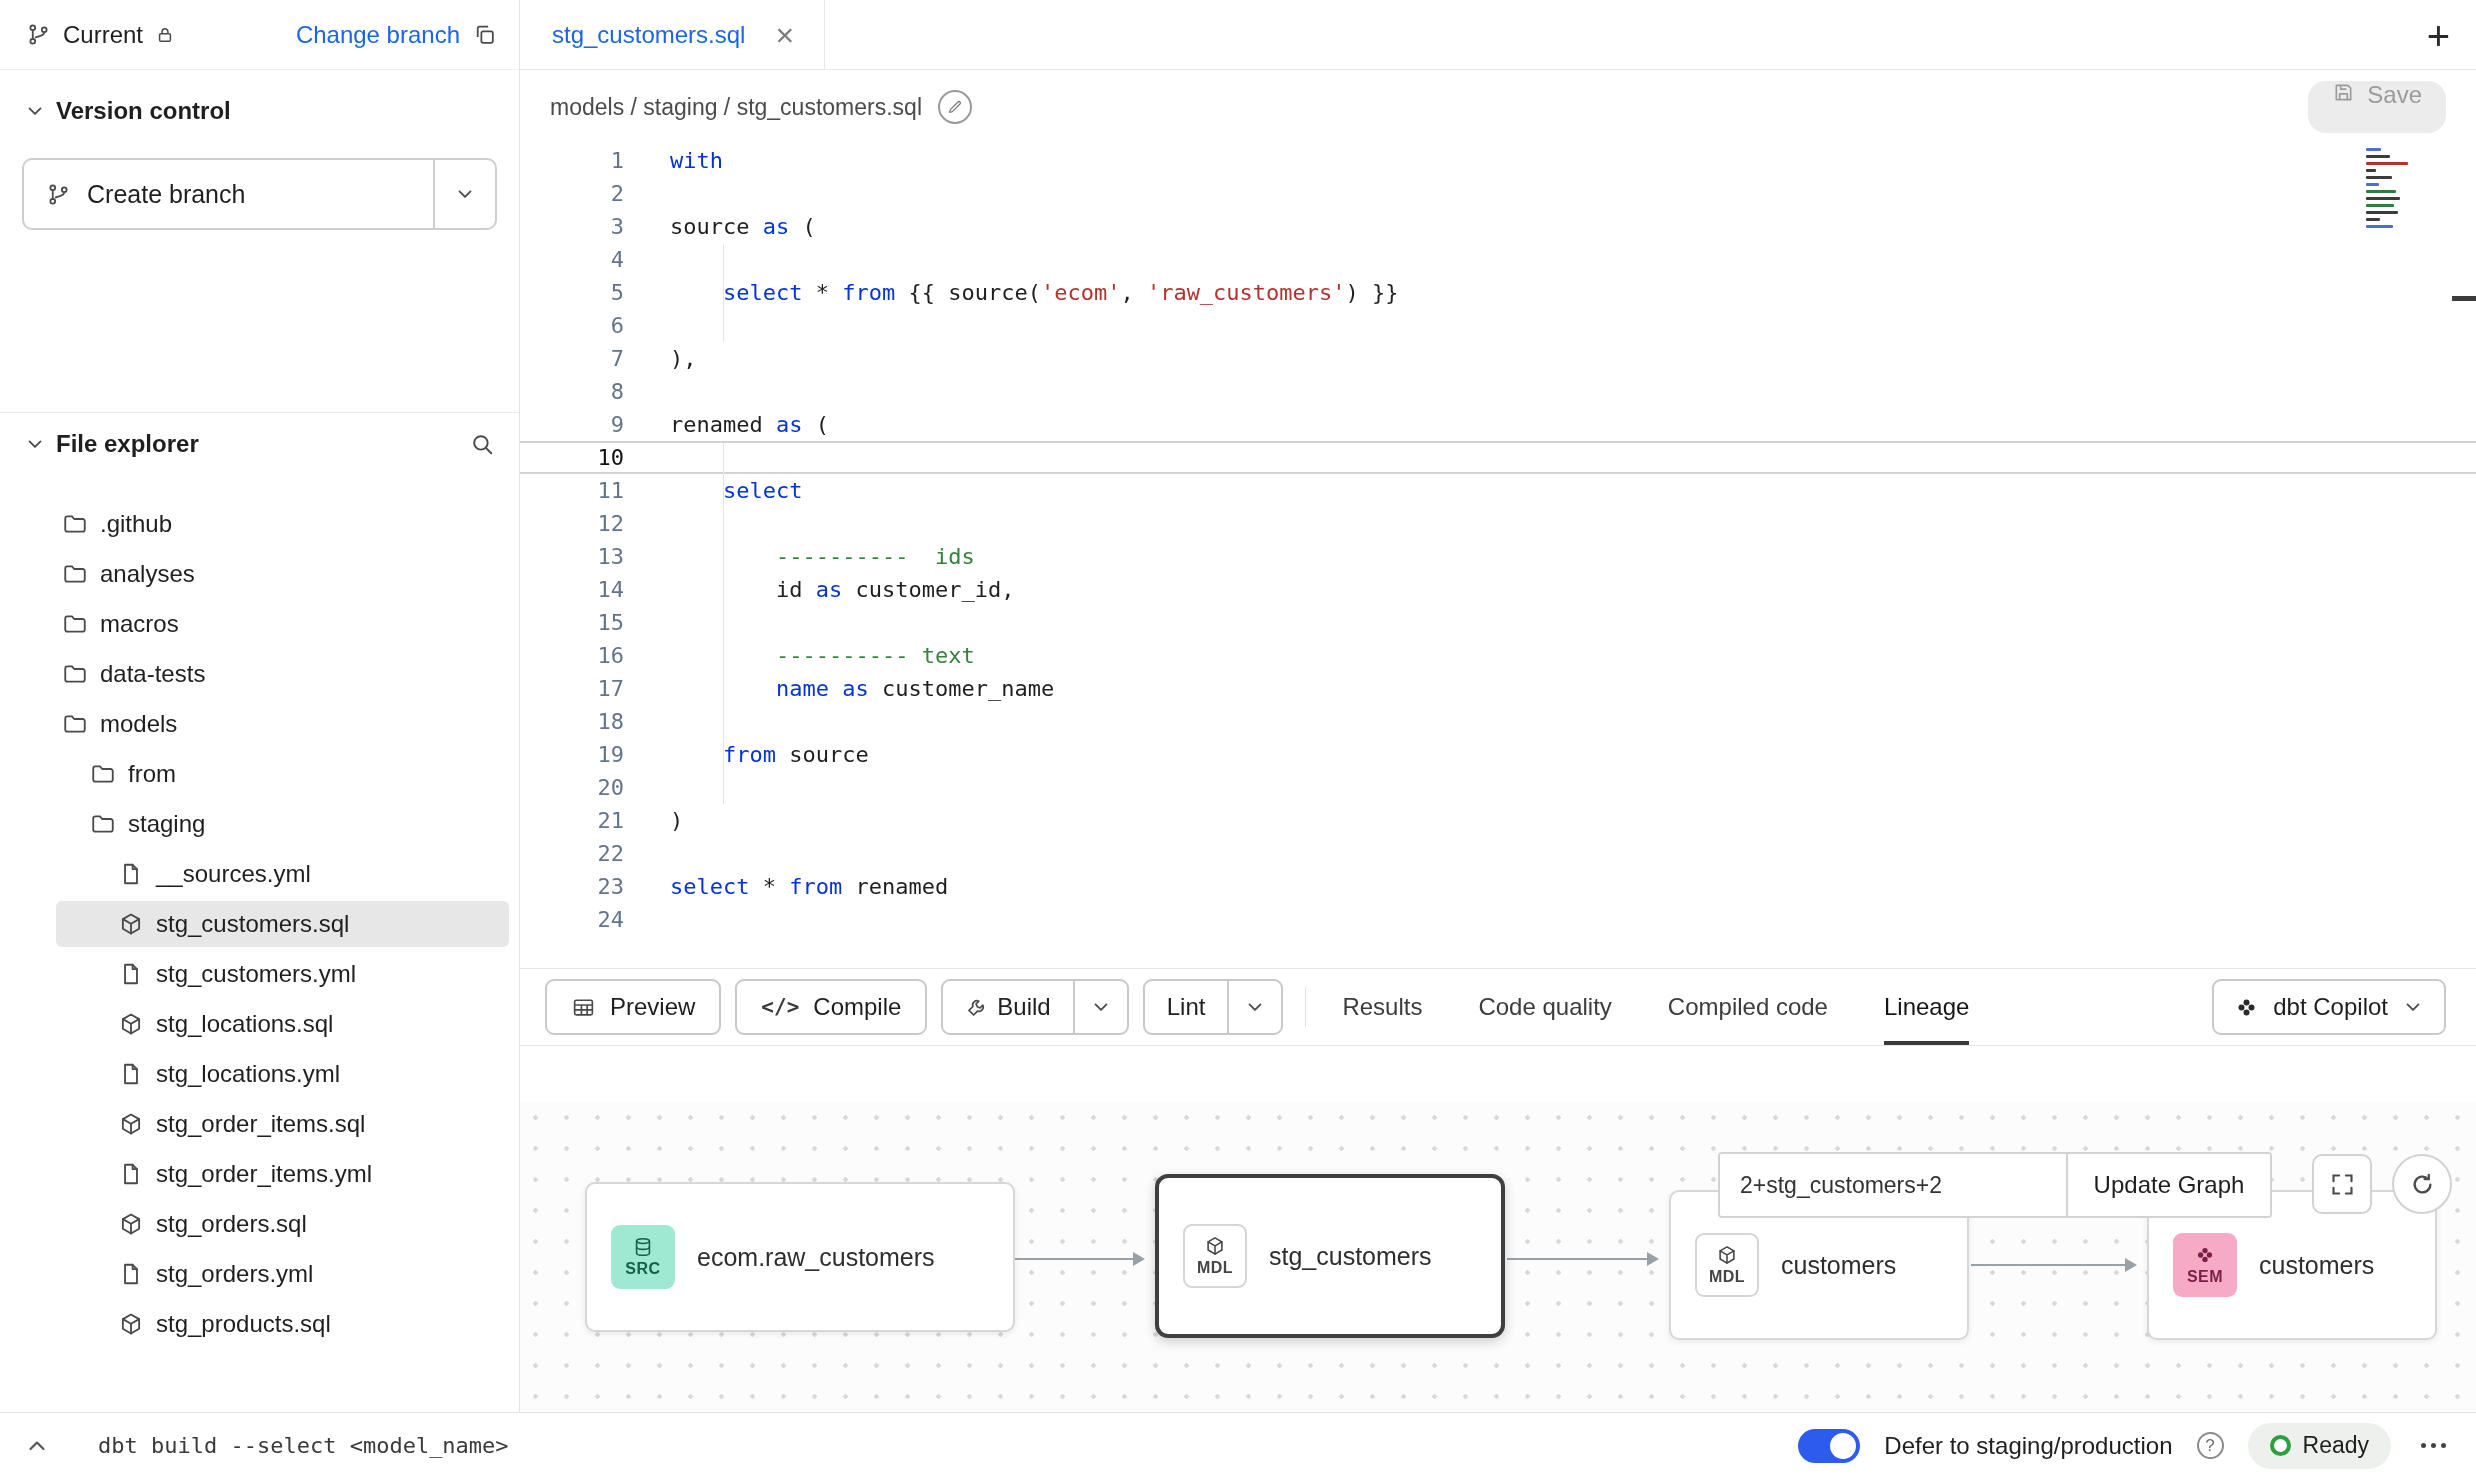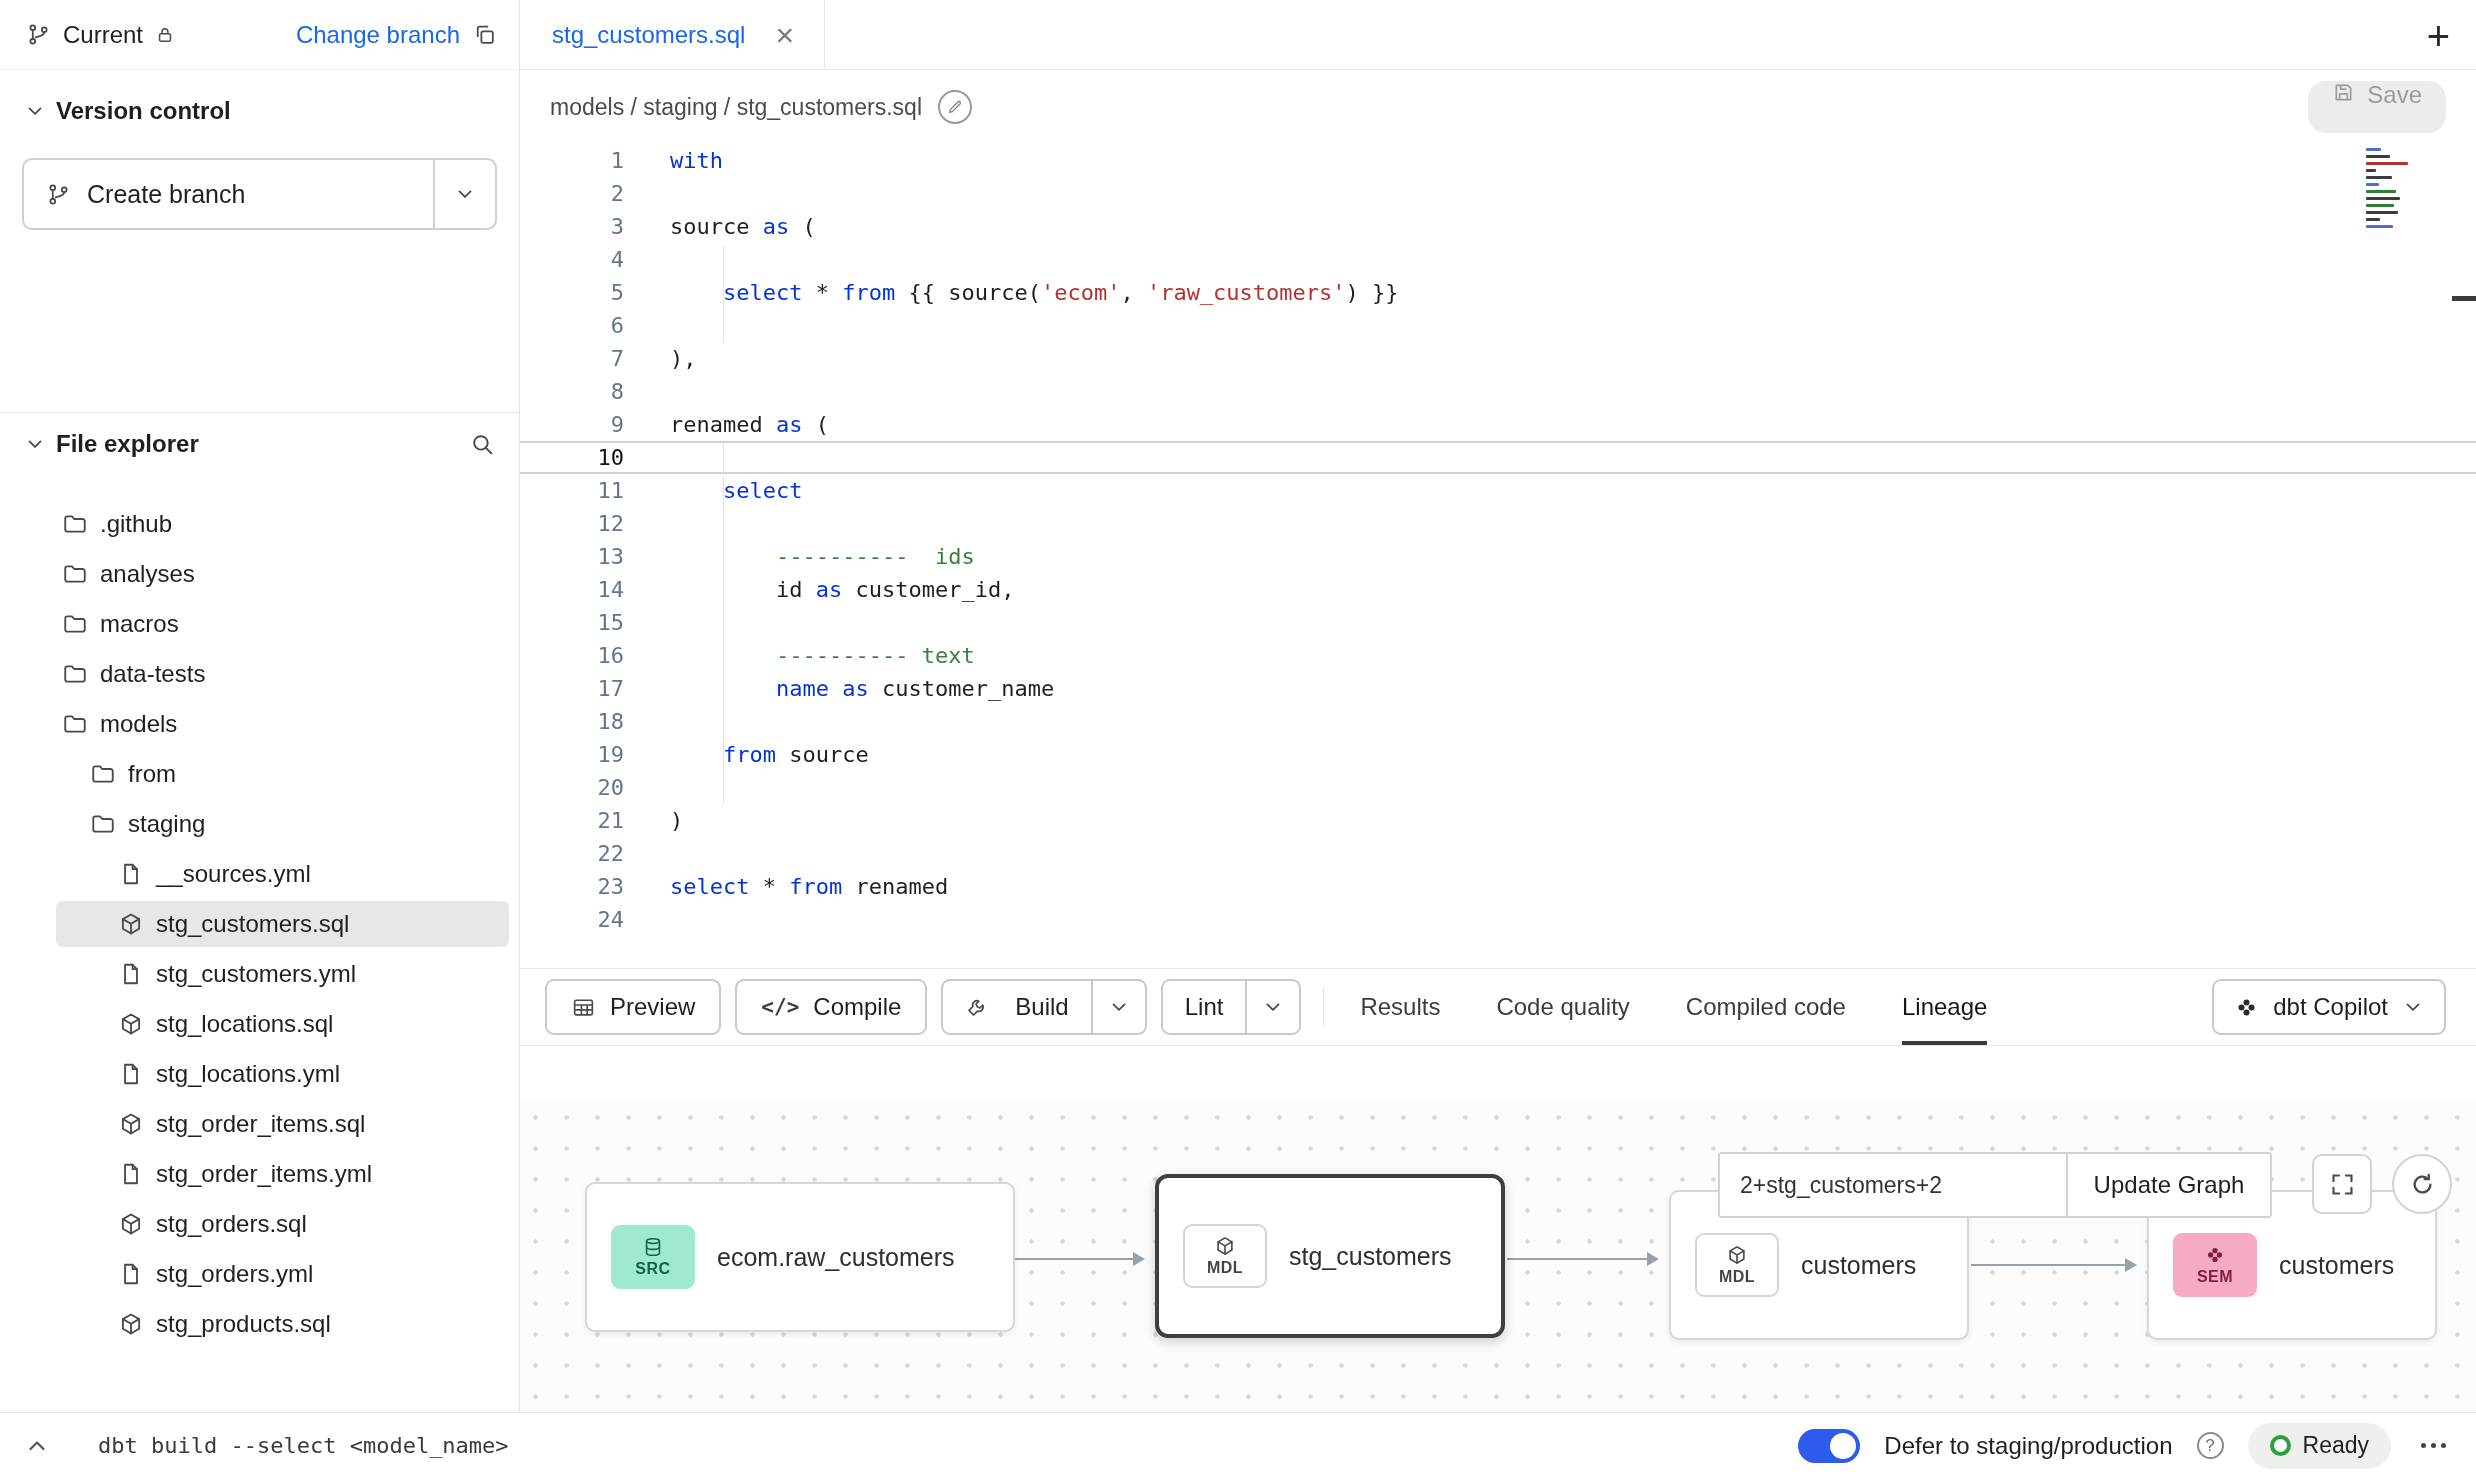--- a/index.html
+++ b/index.html
@@ -71,39 +71,39 @@
   .minimap i{display:block;height:3px;border-radius:1px}
   .ruler-mark{position:absolute;right:0;top:152px;width:24px;height:5px;background:#3c3c3c}
 
   .tlbar{position:absolute;left:0;right:0;top:968px;height:78px;border-top:1px solid #e6e6e6;
     border-bottom:1px solid #e6e6e6;display:flex;align-items:center;padding:0 30px 0 25px}
   .btn,.split{height:56px;border:2px solid #c9c9c9;border-radius:9px;background:#fff;
     display:inline-flex;align-items:center;font-size:24px;color:#1f1f1f;cursor:pointer;
     font-family:"Liberation Sans",sans-serif}
   .btn{gap:14px;padding:0 24px;margin-right:14px}
   .split{margin-right:14px}
-  .seg-main{display:flex;align-items:center;gap:26px;padding:0 22px;height:100%}
+  .seg-main{display:flex;align-items:center;gap:8px;padding:0 22px;height:100%}
   .seg-chev{width:54px;height:100%;border-left:2px solid #c9c9c9;display:flex;align-items:center;justify-content:center}
   .code-ic{font-family:"DejaVu Sans Mono",monospace;font-size:21px;color:#3a3a3a;font-weight:700}
   .vdiv{width:1px;height:40px;background:#e2e2e2;margin:0 22px 0 8px}
   .panel-tabs{display:flex;height:100%;align-items:stretch;gap:56px;margin-left:14px}
   .panel-tab{display:flex;align-items:center;font-size:24px;color:#3c3c3c;cursor:pointer}
   .panel-tab.active{box-shadow:inset 0 -4px 0 #3a3a3a;color:#161616}
   .copilot{margin-left:auto;height:56px;border:2px solid #c9c9c9;border-radius:9px;background:#fff;
     display:inline-flex;align-items:center;gap:14px;padding:0 20px;font-size:24px;color:#1f1f1f;cursor:pointer}
 
   .lineage{position:absolute;left:0;right:0;top:1102px;height:310px;background:#fcfcfc;overflow:hidden;
     background-image:radial-gradient(#d8d8d8 2px,transparent 2.4px);background-size:31px 31px}
   .edge{position:absolute;height:2px;background:#98a0a8}
   .edge::after{content:"";position:absolute;right:-2px;top:-6px;border-left:12px solid #98a0a8;
     border-top:7px solid transparent;border-bottom:7px solid transparent}
   .lnode{position:absolute;background:#fff;border:2px solid #d7d7d7;border-radius:10px;
     box-shadow:0 2px 6px rgba(0,0,0,.08);display:flex;align-items:center;gap:22px;padding-left:24px;cursor:pointer}
   .lnode.selected{border:4px solid #3f3f3f;border-radius:13px;box-shadow:0 4px 12px rgba(0,0,0,.18)}
-  .lbadge{width:84px;height:64px;border-radius:9px;display:flex;flex-direction:column;align-items:center;
+  .lbadge{width:64px;height:64px;border-radius:9px;display:flex;flex-direction:column;align-items:center;
     justify-content:center;gap:2px;flex:none}
   .lbadge .btxt{font-size:16px;font-weight:700;letter-spacing:.5px}
   .lbadge.src{background:#9fe8d1;color:#14604a}
   .lbadge.mdl{background:#fff;border:2px solid #d5d5d5;color:#444}
   .lbadge.sem{background:#f7aac5;color:#7c1f45}
   .lbadge .ic{color:inherit}
   .llabel{font-size:25px;color:#2e2e2e}
   .selector{position:absolute;left:1198px;top:50px;height:66px;display:flex;background:#fff;
     border:2px solid #d2d2d2;border-radius:4px;overflow:hidden}
   .selector input{width:346px;border:none;outline:none;font-size:23px;color:#333;padding:0 20px;

